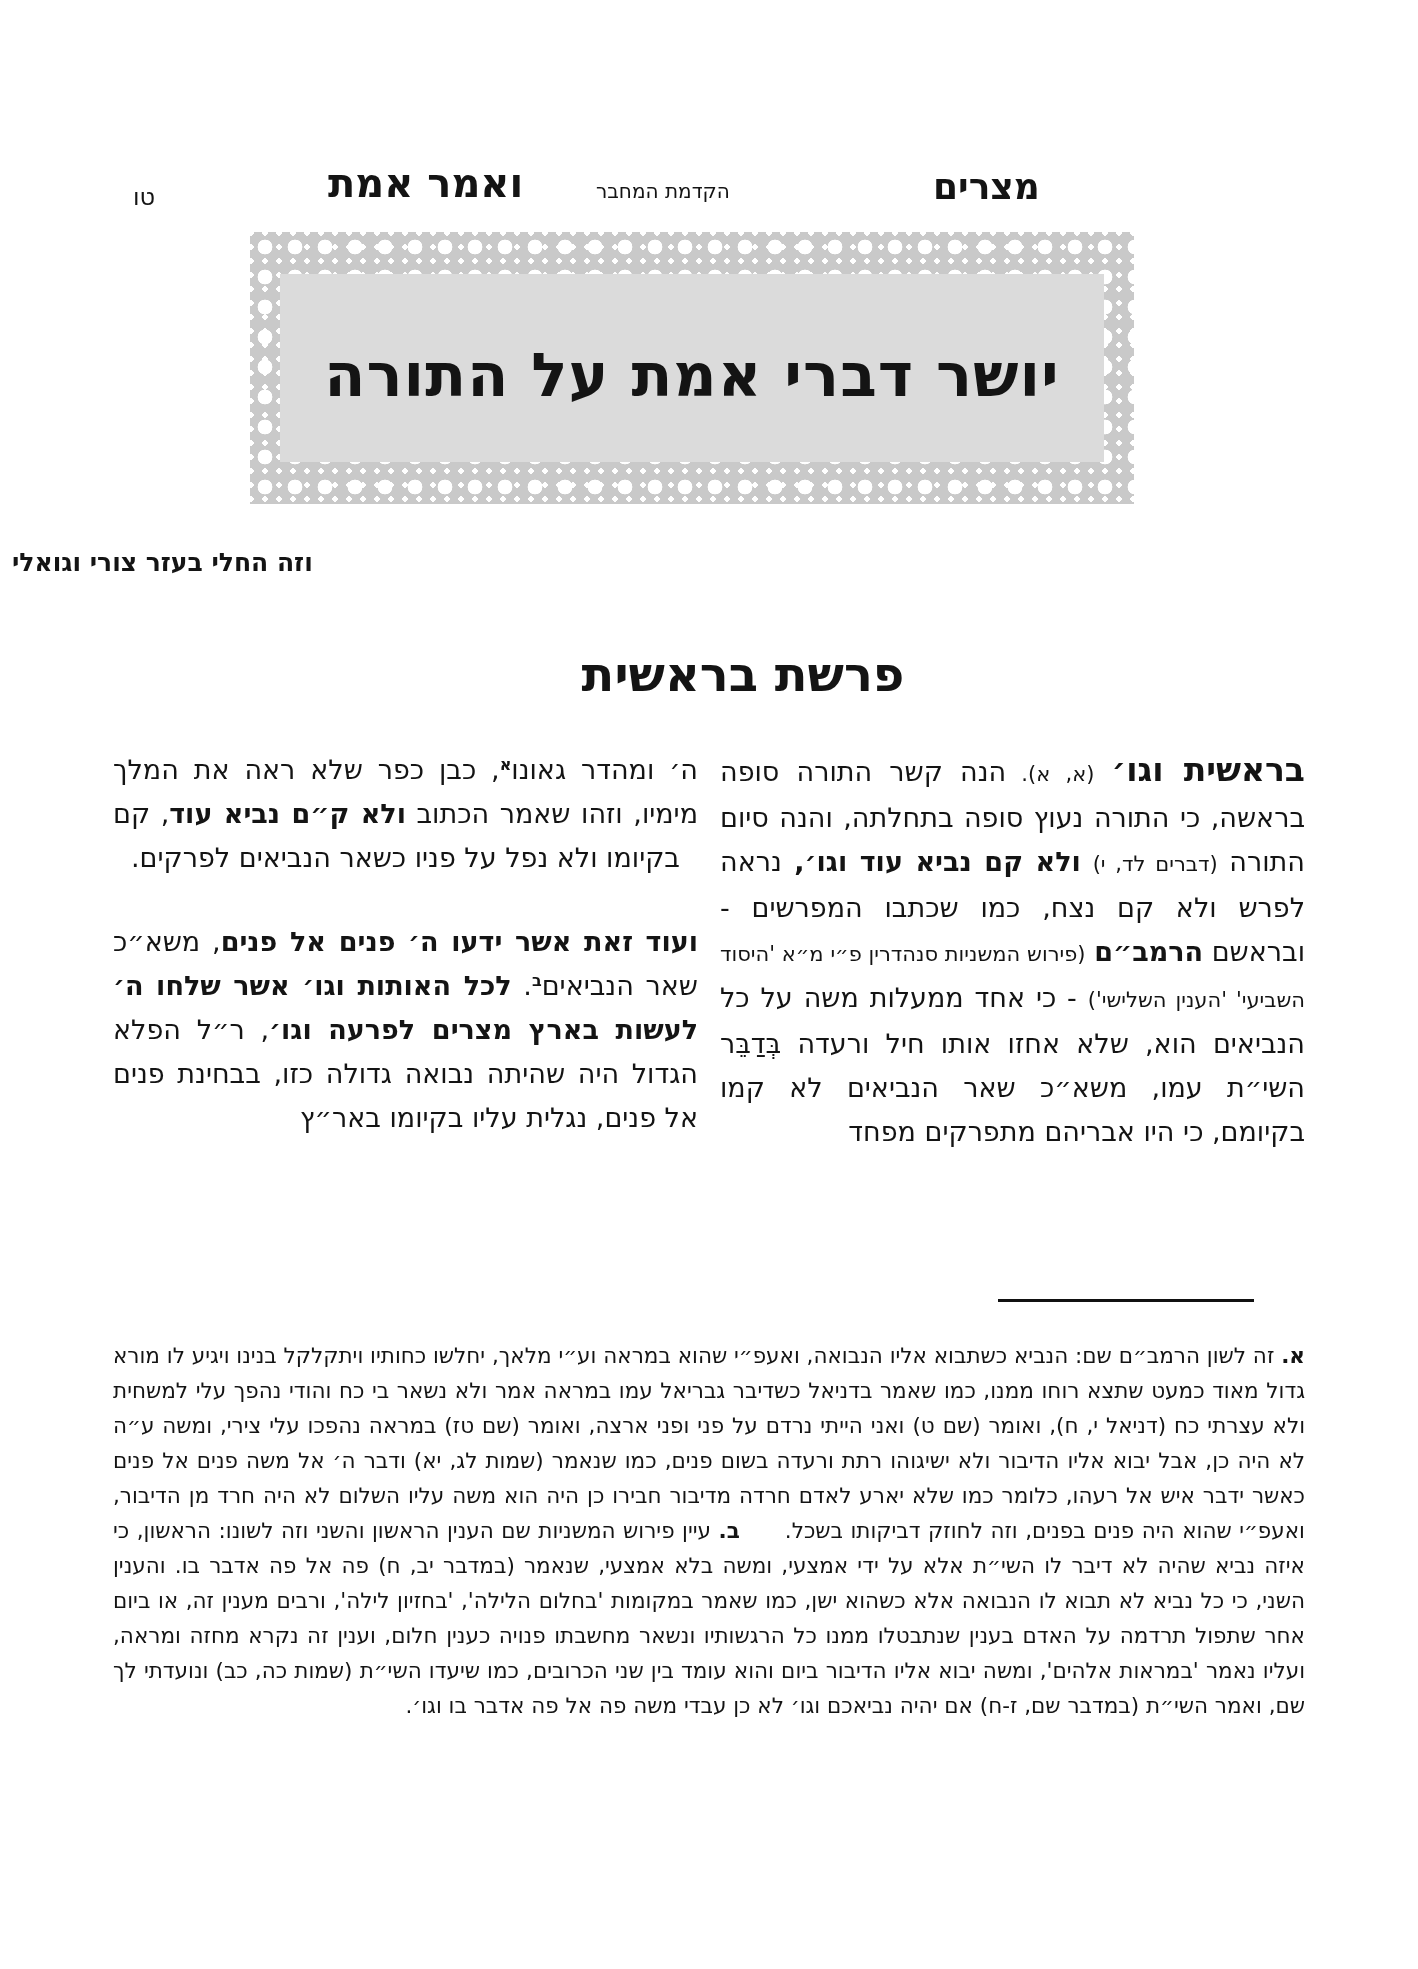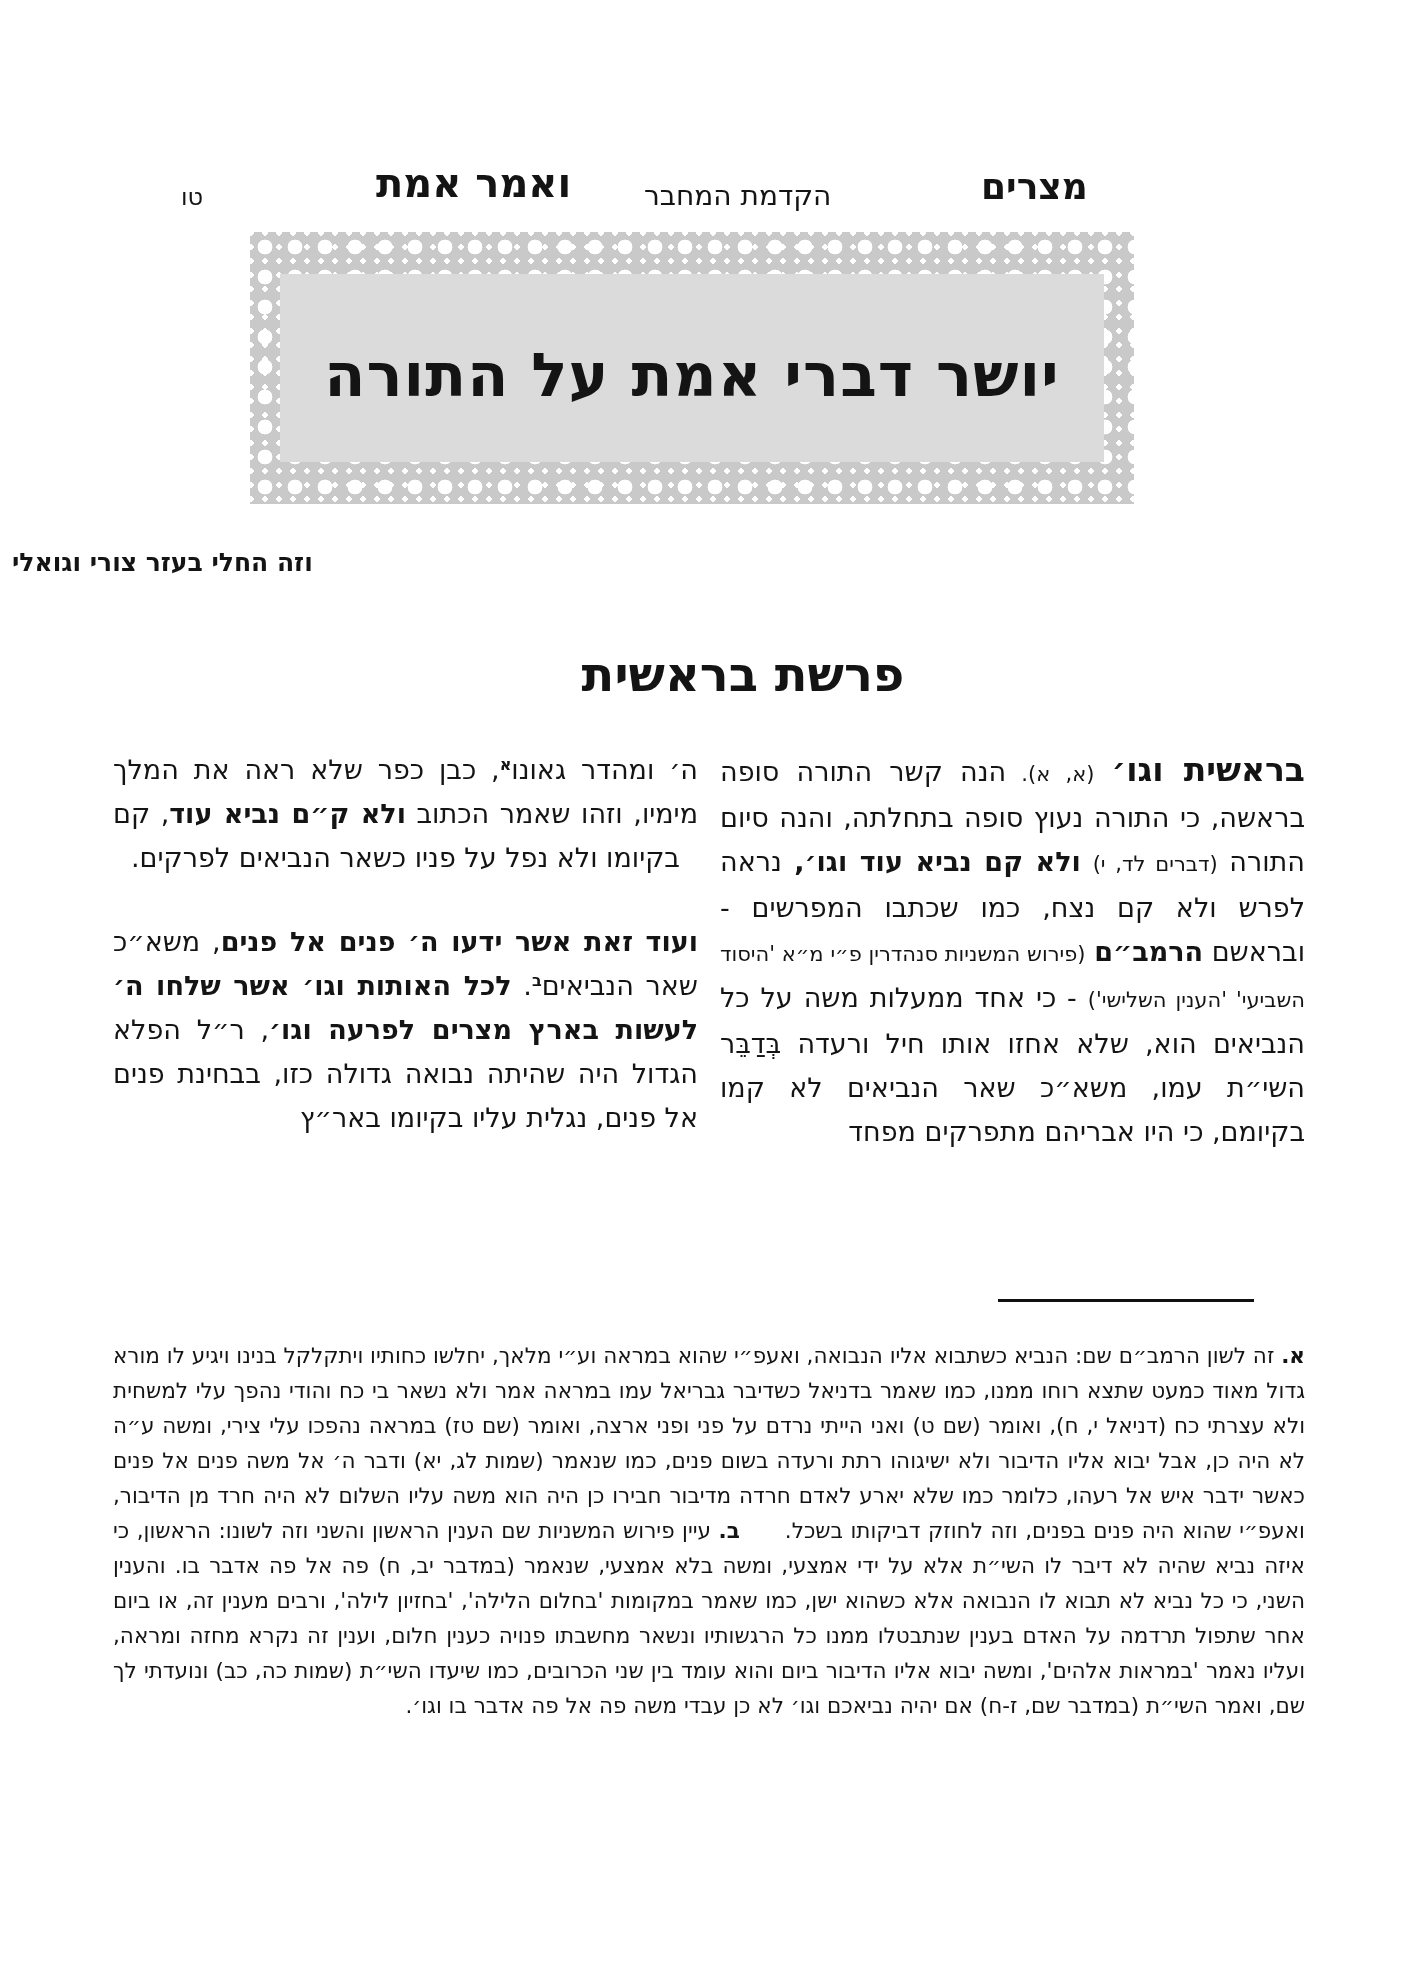--- a/index.html
+++ b/index.html
@@ -7,23 +7,23 @@
     position: relative;
     width: 1418px;
     height: 1969px;
     background: #ffffff;
     color: #141414;
     font-family: "DejaVu Sans", sans-serif;
     direction: rtl;
     overflow: hidden;
   }
   
-  .rh-item { position: absolute; white-space: nowrap; margin-left: 48px; }
+  .rh-item { position: absolute; white-space: nowrap; }
   .rh-yosher   { left: 933px; top: 166px; font-size: 36px; font-weight: bold; }
-  .rh-section  { left: 596px; top: 179px; font-size: 28px; }
+  .rh-section  { left: 596px; top: 179px; font-size: 20px; }
   .rh-divrei   { left: 328px; top: 160px; font-size: 40px; font-weight: bold; }
   .rh-pagenum  { left: 133px; top: 183px; font-size: 24px; }
   
   .title-frame {
     position: absolute;
     left: 250px; top: 232px;
     width: 884px; height: 272px;
     box-sizing: border-box;
     background-color: #c9c9c9;
     background-image:

